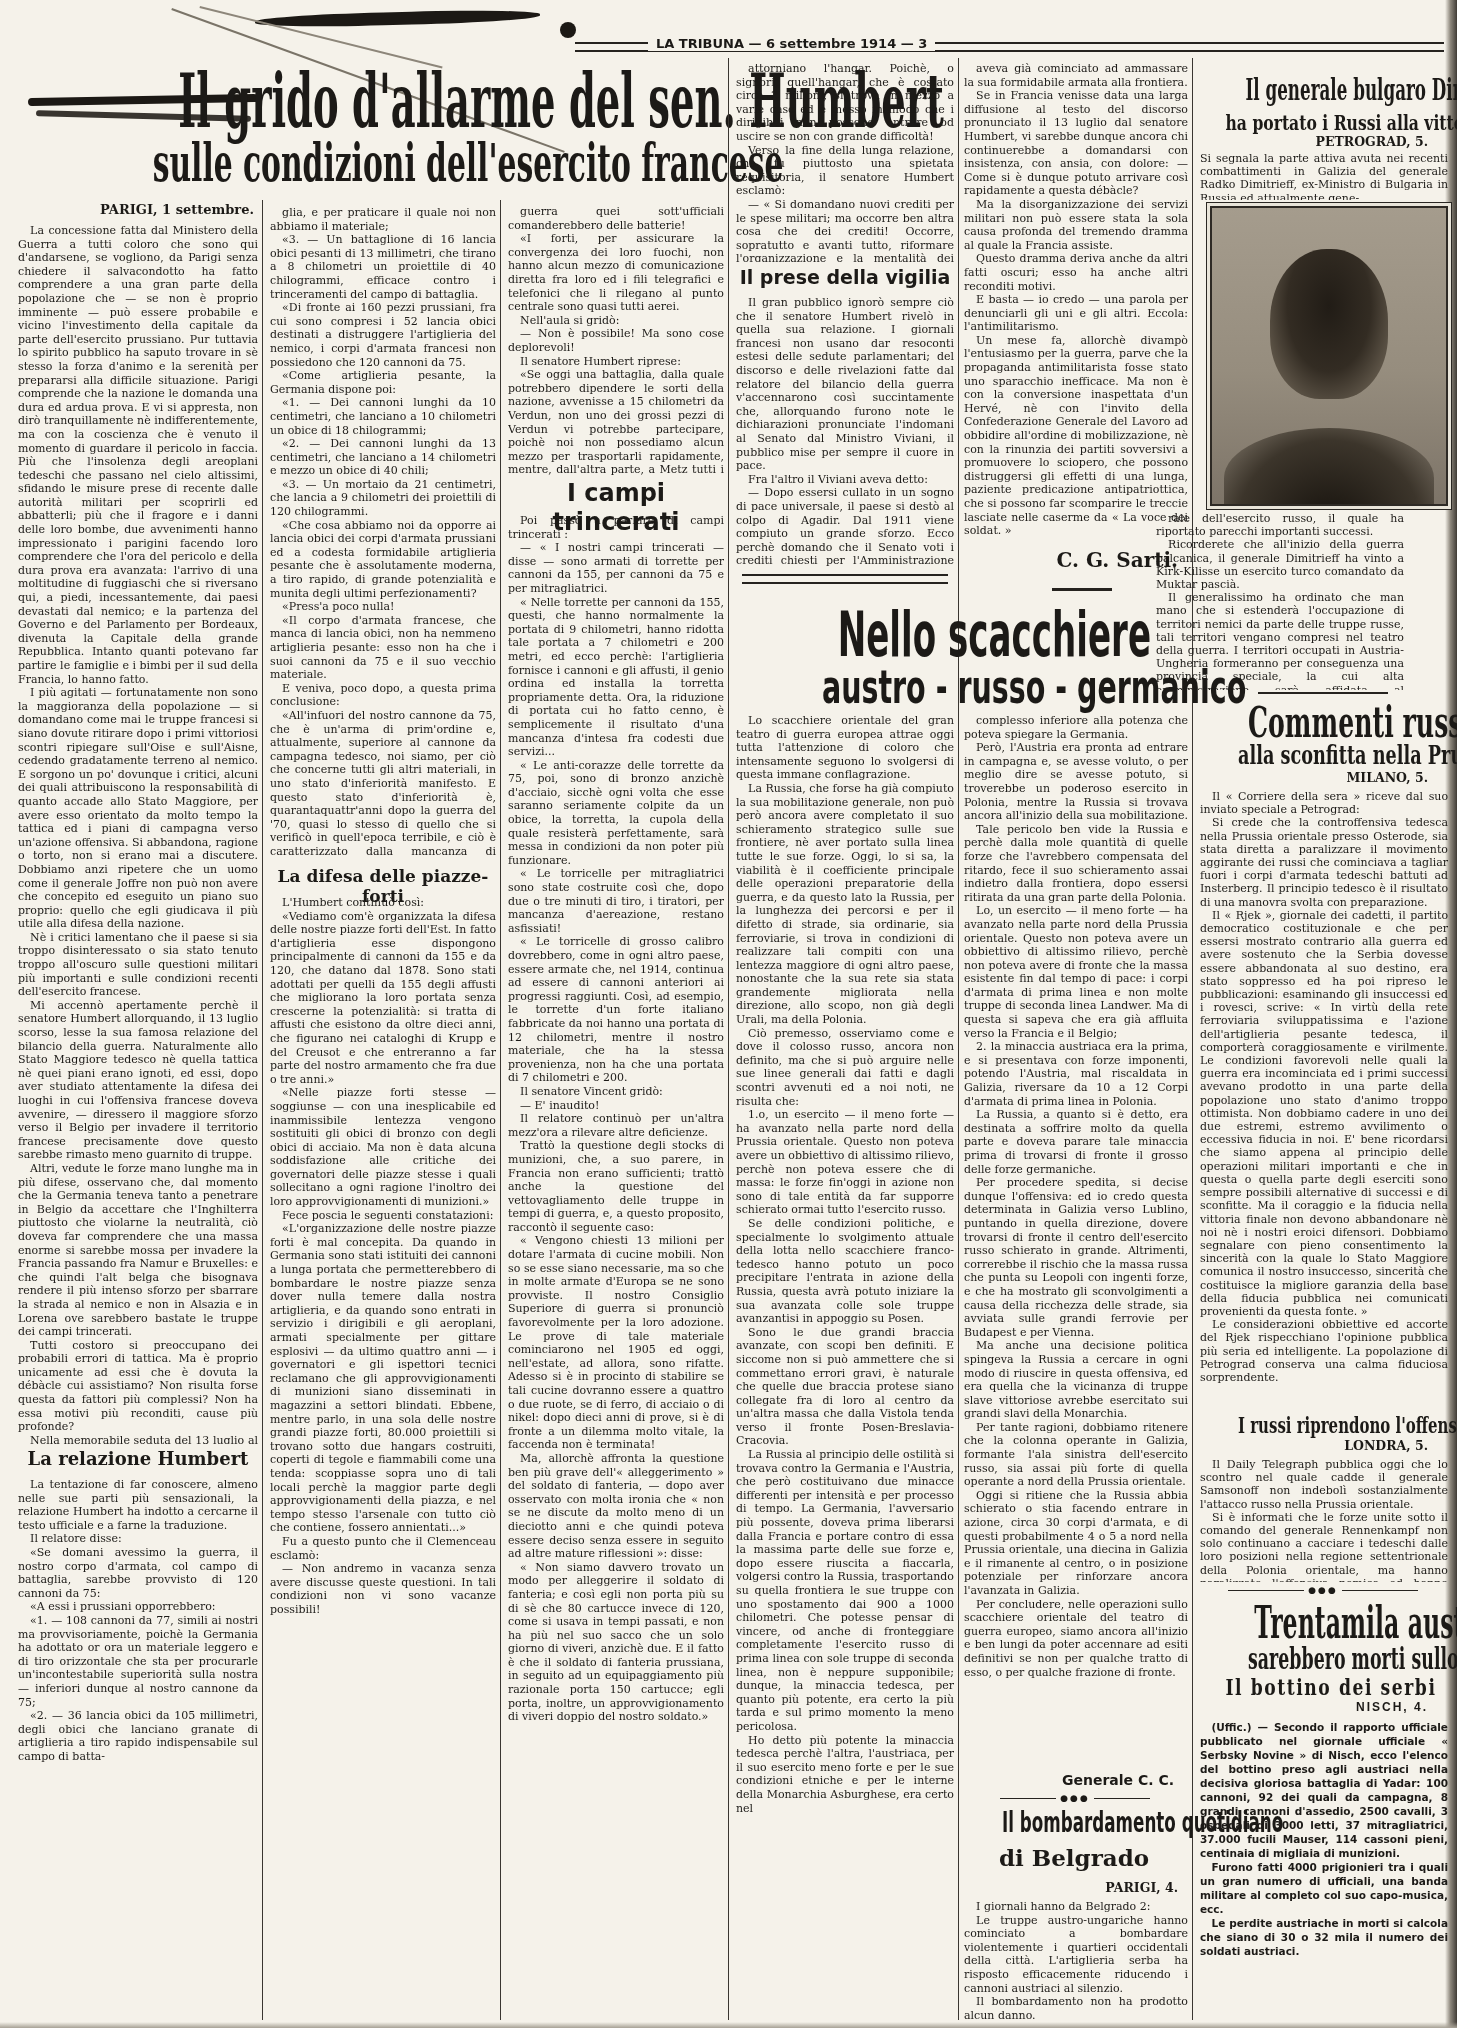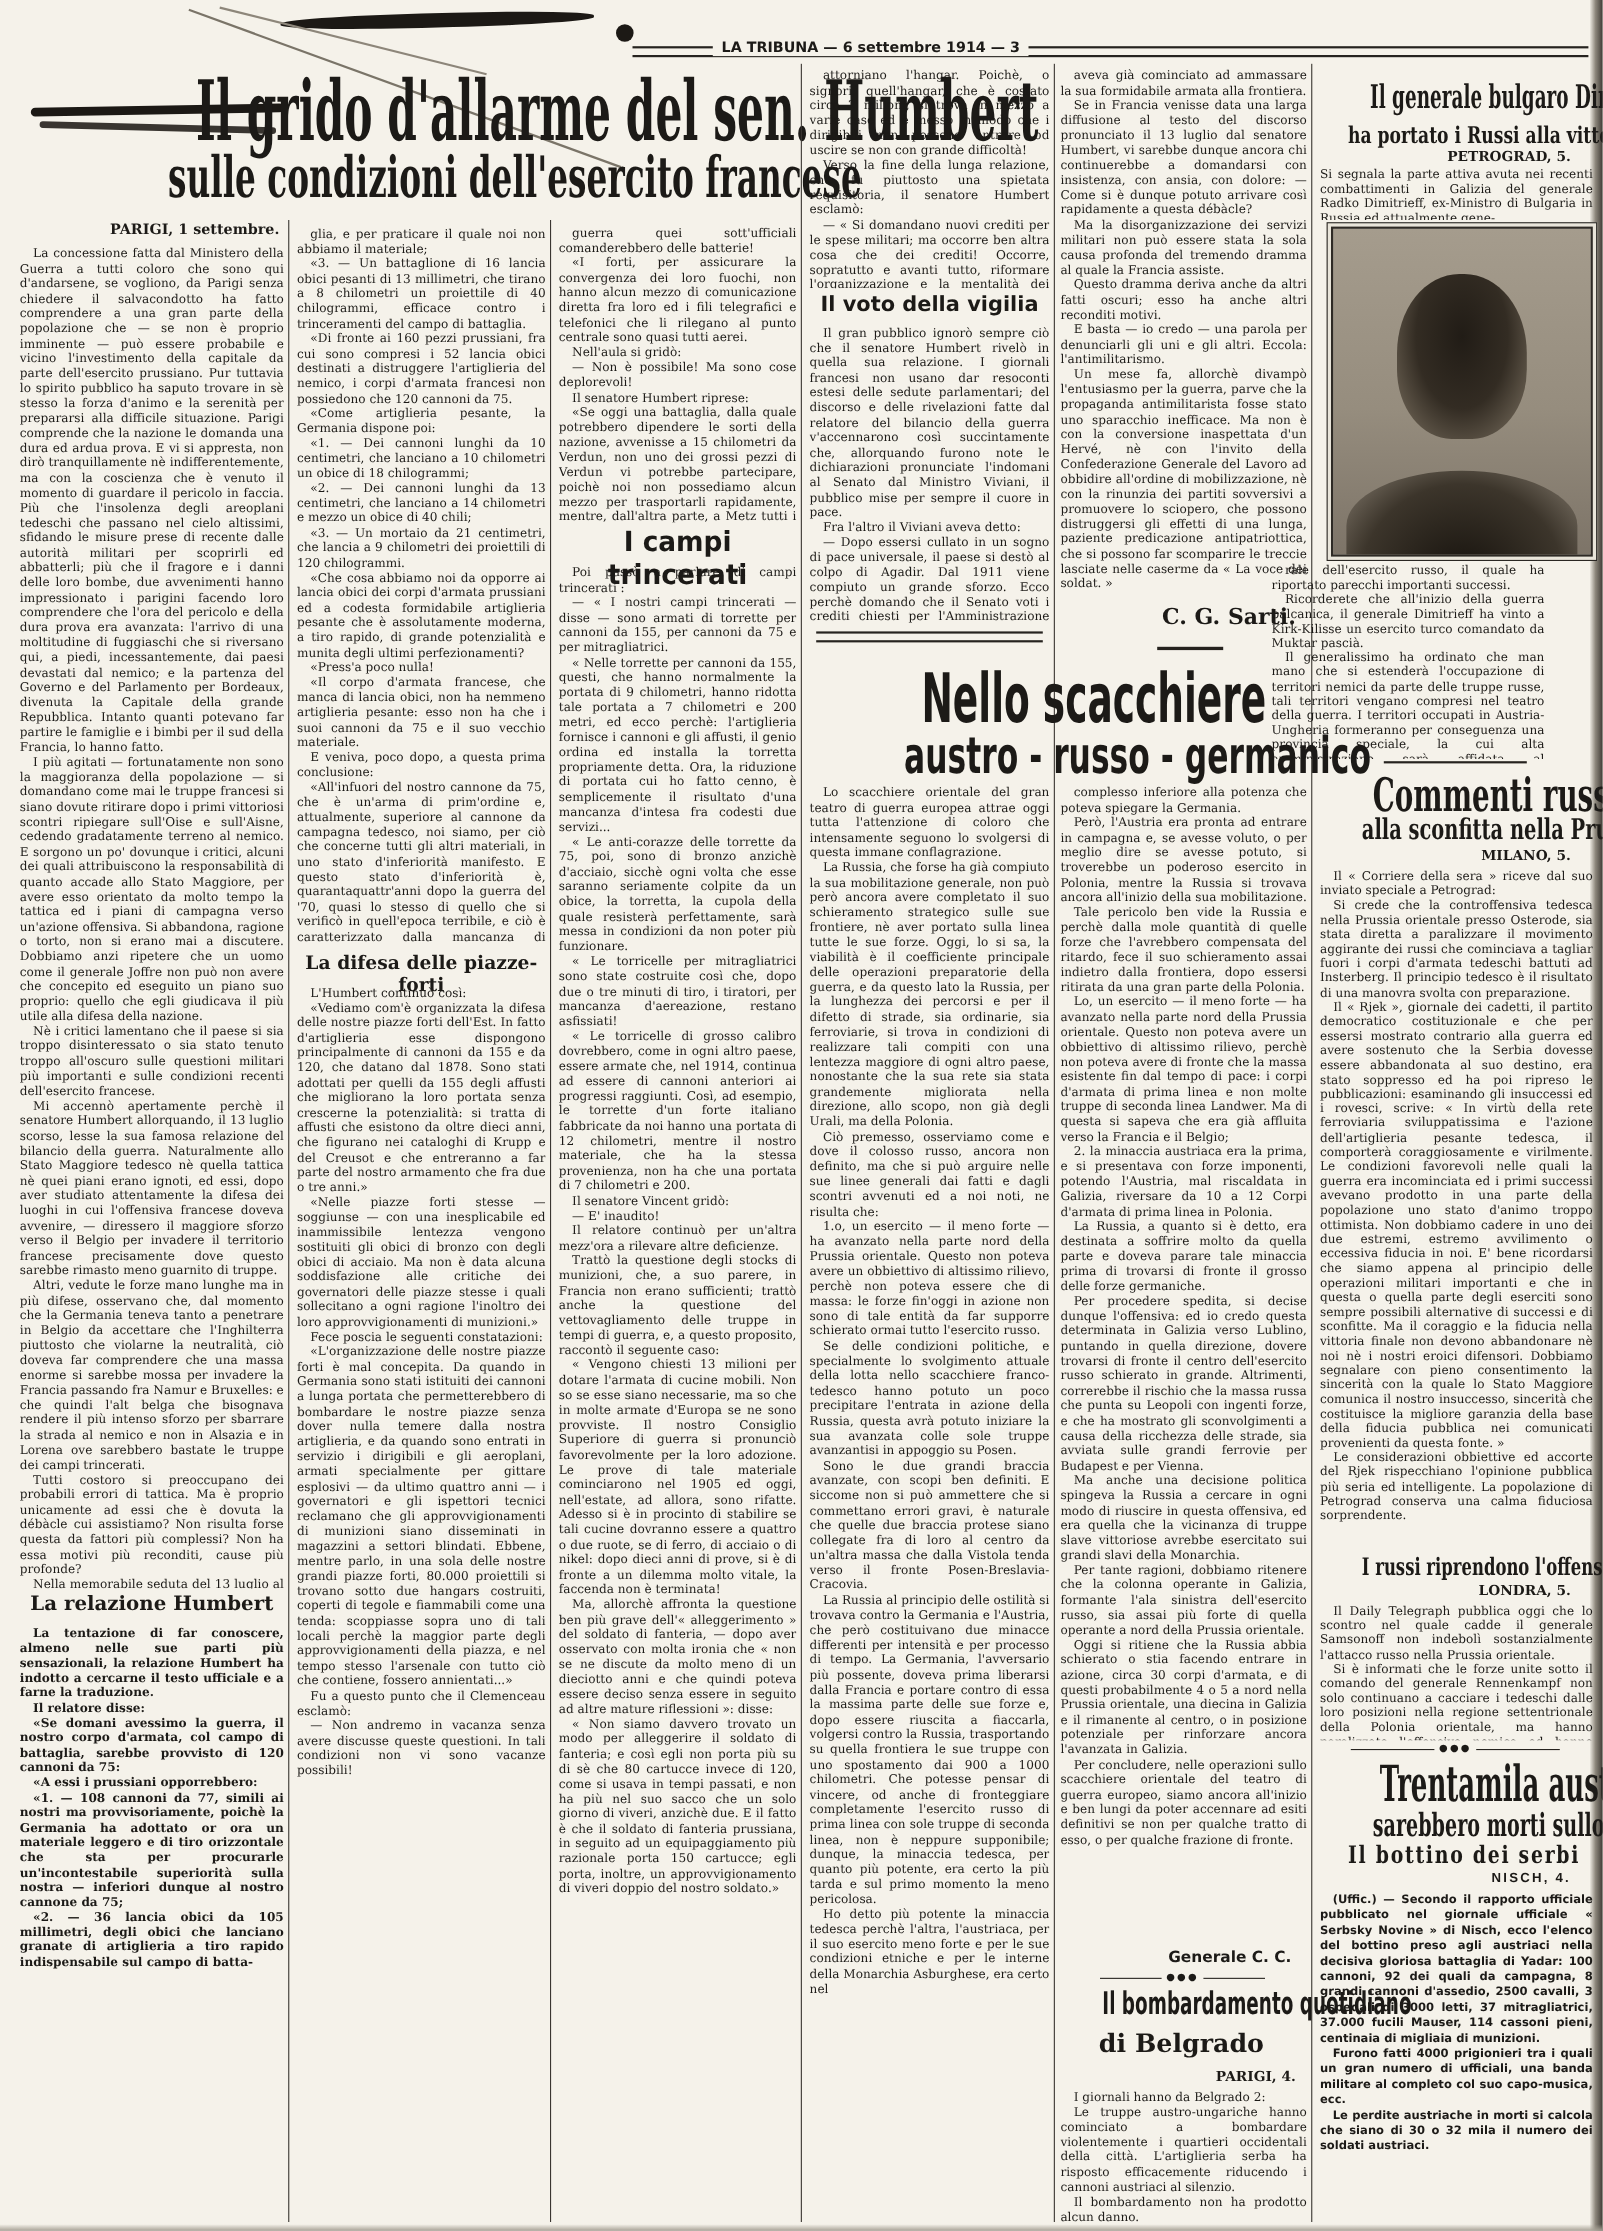--- a/index.html
+++ b/index.html
@@ -68,21 +68,21 @@
   <div class="col" style="left:18px;top:224px;width:240px;height:1220px;">
       <p>La concessione fatta dal Ministero della Guerra a tutti coloro che sono qui d'andarsene, se vogliono, da Parigi senza chiedere il salvacondotto ha fatto comprendere a una gran parte della popolazione che — se non è proprio imminente — può essere probabile e vicino l'investimento della capitale da parte dell'esercito prussiano. Pur tuttavia lo spirito pubblico ha saputo trovare in sè stesso la forza d'animo e la serenità per prepararsi alla difficile situazione. Parigi comprende che la nazione le domanda una dura ed ardua prova. E vi si appresta, non dirò tranquillamente nè indifferentemente, ma con la coscienza che è venuto il momento di guardare il pericolo in faccia. Più che l'insolenza degli areoplani tedeschi che passano nel cielo altissimi, sfidando le misure prese di recente dalle autorità militari per scoprirli ed abbatterli; più che il fragore e i danni delle loro bombe, due avvenimenti hanno impressionato i parigini facendo loro comprendere che l'ora del pericolo e della dura prova era avanzata: l'arrivo di una moltitudine di fuggiaschi che si riversano qui, a piedi, incessantemente, dai paesi devastati dal nemico; e la partenza del Governo e del Parlamento per Bordeaux, divenuta la Capitale della grande Repubblica. Intanto quanti potevano far partire le famiglie e i bimbi per il sud della Francia, lo hanno fatto.</p>
       <p>I più agitati — fortunatamente non sono la maggioranza della popolazione — si domandano come mai le truppe francesi si siano dovute ritirare dopo i primi vittoriosi scontri ripiegare sull'Oise e sull'Aisne, cedendo gradatamente terreno al nemico. E sorgono un po' dovunque i critici, alcuni dei quali attribuiscono la responsabilità di quanto accade allo Stato Maggiore, per avere esso orientato da molto tempo la tattica ed i piani di campagna verso un'azione offensiva. Si abbandona, ragione o torto, non si erano mai a discutere. Dobbiamo anzi ripetere che un uomo come il generale Joffre non può non avere che concepito ed eseguito un piano suo proprio: quello che egli giudicava il più utile alla difesa della nazione.</p>
       <p>Nè i critici lamentano che il paese si sia troppo disinteressato o sia stato tenuto troppo all'oscuro sulle questioni militari più importanti e sulle condizioni recenti dell'esercito francese.</p>
       <p>Mi accennò apertamente perchè il senatore Humbert allorquando, il 13 luglio scorso, lesse la sua famosa relazione del bilancio della guerra. Naturalmente allo Stato Maggiore tedesco nè quella tattica nè quei piani erano ignoti, ed essi, dopo aver studiato attentamente la difesa dei luoghi in cui l'offensiva francese doveva avvenire, — diressero il maggiore sforzo verso il Belgio per invadere il territorio francese precisamente dove questo sarebbe rimasto meno guarnito di truppe.</p>
       <p>Altri, vedute le forze mano lunghe ma in più difese, osservano che, dal momento che la Germania teneva tanto a penetrare in Belgio da accettare che l'Inghilterra piuttosto che violarne la neutralità, ciò doveva far comprendere che una massa enorme si sarebbe mossa per invadere la Francia passando fra Namur e Bruxelles: e che quindi l'alt belga che bisognava rendere il più intenso sforzo per sbarrare la strada al nemico e non in Alsazia e in Lorena ove sarebbero bastate le truppe dei campi trincerati.</p>
       <p>Tutti costoro si preoccupano dei probabili errori di tattica. Ma è proprio unicamente ad essi che è dovuta la débàcle cui assistiamo? Non risulta forse questa da fattori più complessi? Non ha essa motivi più reconditi, cause più profonde?</p>
       <p>Nella memorabile seduta del 13 luglio al Senato francese, allorchè l'Humbert si alzò per fare quelle gravi rivelazioni che, se da un lato servirono ai nemici di Raimondo Poincaré per diminuire il prestigio presidenziale alla vigilia del suo viaggio a Pietroburgo, dall'altro riuscirono utilissime alla Germania, il relatore del bilancio della guerra, — essendo in quell'epoca la ripetizione di quanto si era già detto dal deputato Bénazet nella relazione letta alla Camera qualche mese innanzi — oggi, a ripensarci, fa sudar freddo.</p>
     </div>
   <div class="hdserif" style="left:18px;top:1448px;width:240px;font-size:18px;">La relazione Humbert</div>
-  <div class="col" style="left:18px;top:1478px;width:240px;height:542px;font-weight:bold;">
+  <div class="col" style="left:18px;top:1478px;width:240px;height:542px;">
       <p>La tentazione di far conoscere, almeno nelle sue parti più sensazionali, la relazione Humbert ha indotto a cercarne il testo ufficiale e a farne la traduzione.</p>
       <p>Il relatore disse:</p>
       <p>«Se domani avessimo la guerra, il nostro corpo d'armata, col campo di battaglia, sarebbe provvisto di 120 cannoni da 75:</p>
       <p>«A essi i prussiani opporrebbero:</p>
       <p>«1. — 108 cannoni da 77, simili ai nostri ma provvisoriamente, poichè la Germania ha adottato or ora un materiale leggero e di tiro orizzontale che sta per procurarle un'incontestabile superiorità sulla nostra — inferiori dunque al nostro cannone da 75;</p>
       <p>«2. — 36 lancia obici da 105 millimetri, degli obici che lanciano granate di artiglieria a tiro rapido indispensabile sul campo di batta-</p>
     </div>
 
   <div class="col" style="left:270px;top:206px;width:226px;height:654px;">
       <p>glia, e per praticare il quale noi non abbiamo il materiale;</p>
@@ -132,21 +132,21 @@
       <p>« Vengono chiesti 13 milioni per dotare l'armata di cucine mobili. Non so se esse siano necessarie, ma so che in molte armate d'Europa se ne sono provviste. Il nostro Consiglio Superiore di guerra si pronunciò favorevolmente per la loro adozione. Le prove di tale materiale cominciarono nel 1905 ed oggi, nell'estate, ad allora, sono rifatte. Adesso si è in procinto di stabilire se tali cucine dovranno essere a quattro o due ruote, se di ferro, di acciaio o di nikel: dopo dieci anni di prove, si è di fronte a un dilemma molto vitale, la faccenda non è terminata!</p>
       <p>Ma, allorchè affronta la questione ben più grave dell'« alleggerimento » del soldato di fanteria, — dopo aver osservato con molta ironia che « non se ne discute da molto meno di un dieciotto anni e che quindi poteva essere deciso senza essere in seguito ad altre mature riflessioni »: disse:</p>
       <p>« Non siamo davvero trovato un modo per alleggerire il soldato di fanteria; e così egli non porta più su di sè che 80 cartucce invece di 120, come si usava in tempi passati, e non ha più nel suo sacco che un solo giorno di viveri, anzichè due. E il fatto è che il soldato di fanteria prussiana, in seguito ad un equipaggiamento più razionale porta 150 cartucce; egli porta, inoltre, un approvvigionamento di viveri doppio del nostro soldato.»</p>
     </div>
 
   <div class="col" style="left:736px;top:62px;width:218px;height:200px;">
       <p>attorniano l'hangar. Poichè, o signori, quell'hangar, che è costato circa 2 milioni, si trova in mezzo a varie case ed è messo in modo che i dirigibili non possono entrare od uscire se non con grande difficoltà!</p>
       <p>Verso la fine della lunga relazione, che fu piuttosto una spietata requisitoria, il senatore Humbert esclamò:</p>
       <p>— « Si domandano nuovi crediti per le spese militari; ma occorre ben altra cosa che dei crediti! Occorre, sopratutto e avanti tutto, riformare l'organizzazione e la mentalità dei servizi dirigenti della nostra armata! »</p>
     </div>
-  <div class="hdsans" style="left:736px;top:266px;width:218px;font-size:19px;">Il voto della vigilia</div>
+  <div class="hdsans" style="left:736px;top:266px;width:218px;font-size:19px;">Il prese della vigilia</div>
   <div class="col" style="left:736px;top:296px;width:218px;height:272px;">
       <p>Il gran pubblico ignorò sempre ciò che il senatore Humbert rivelò in quella sua relazione. I giornali francesi non usano dar resoconti estesi delle sedute parlamentari; del discorso e delle rivelazioni fatte dal relatore del bilancio della guerra v'accennarono così succintamente che, allorquando furono note le dichiarazioni pronunciate l'indomani al Senato dal Ministro Viviani, il pubblico mise per sempre il cuore in pace.</p>
       <p>Fra l'altro il Viviani aveva detto:</p>
       <p>— Dopo essersi cullato in un sogno di pace universale, il paese si destò al colpo di Agadir. Dal 1911 viene compiuto un grande sforzo. Ecco perchè domando che il Senato voti i crediti chiesti per l'Amministrazione della Guerra: essi sono la prova del risveglio della nazione e della nostra volontà d'assicurare la difesa.</p>
     </div>
   <div class="dblrule" style="left:742px;top:574px;width:206px;"></div>
 
   <div class="col" style="left:964px;top:62px;width:224px;height:476px;">
       <p>aveva già cominciato ad ammassare la sua formidabile armata alla frontiera.</p>
       <p>Se in Francia venisse data una larga diffusione al testo del discorso pronunciato il 13 luglio dal senatore Humbert, vi sarebbe dunque ancora chi continuerebbe a domandarsi con insistenza, con ansia, con dolore: — Come si è dunque potuto arrivare così rapidamente a questa débàcle?</p>

